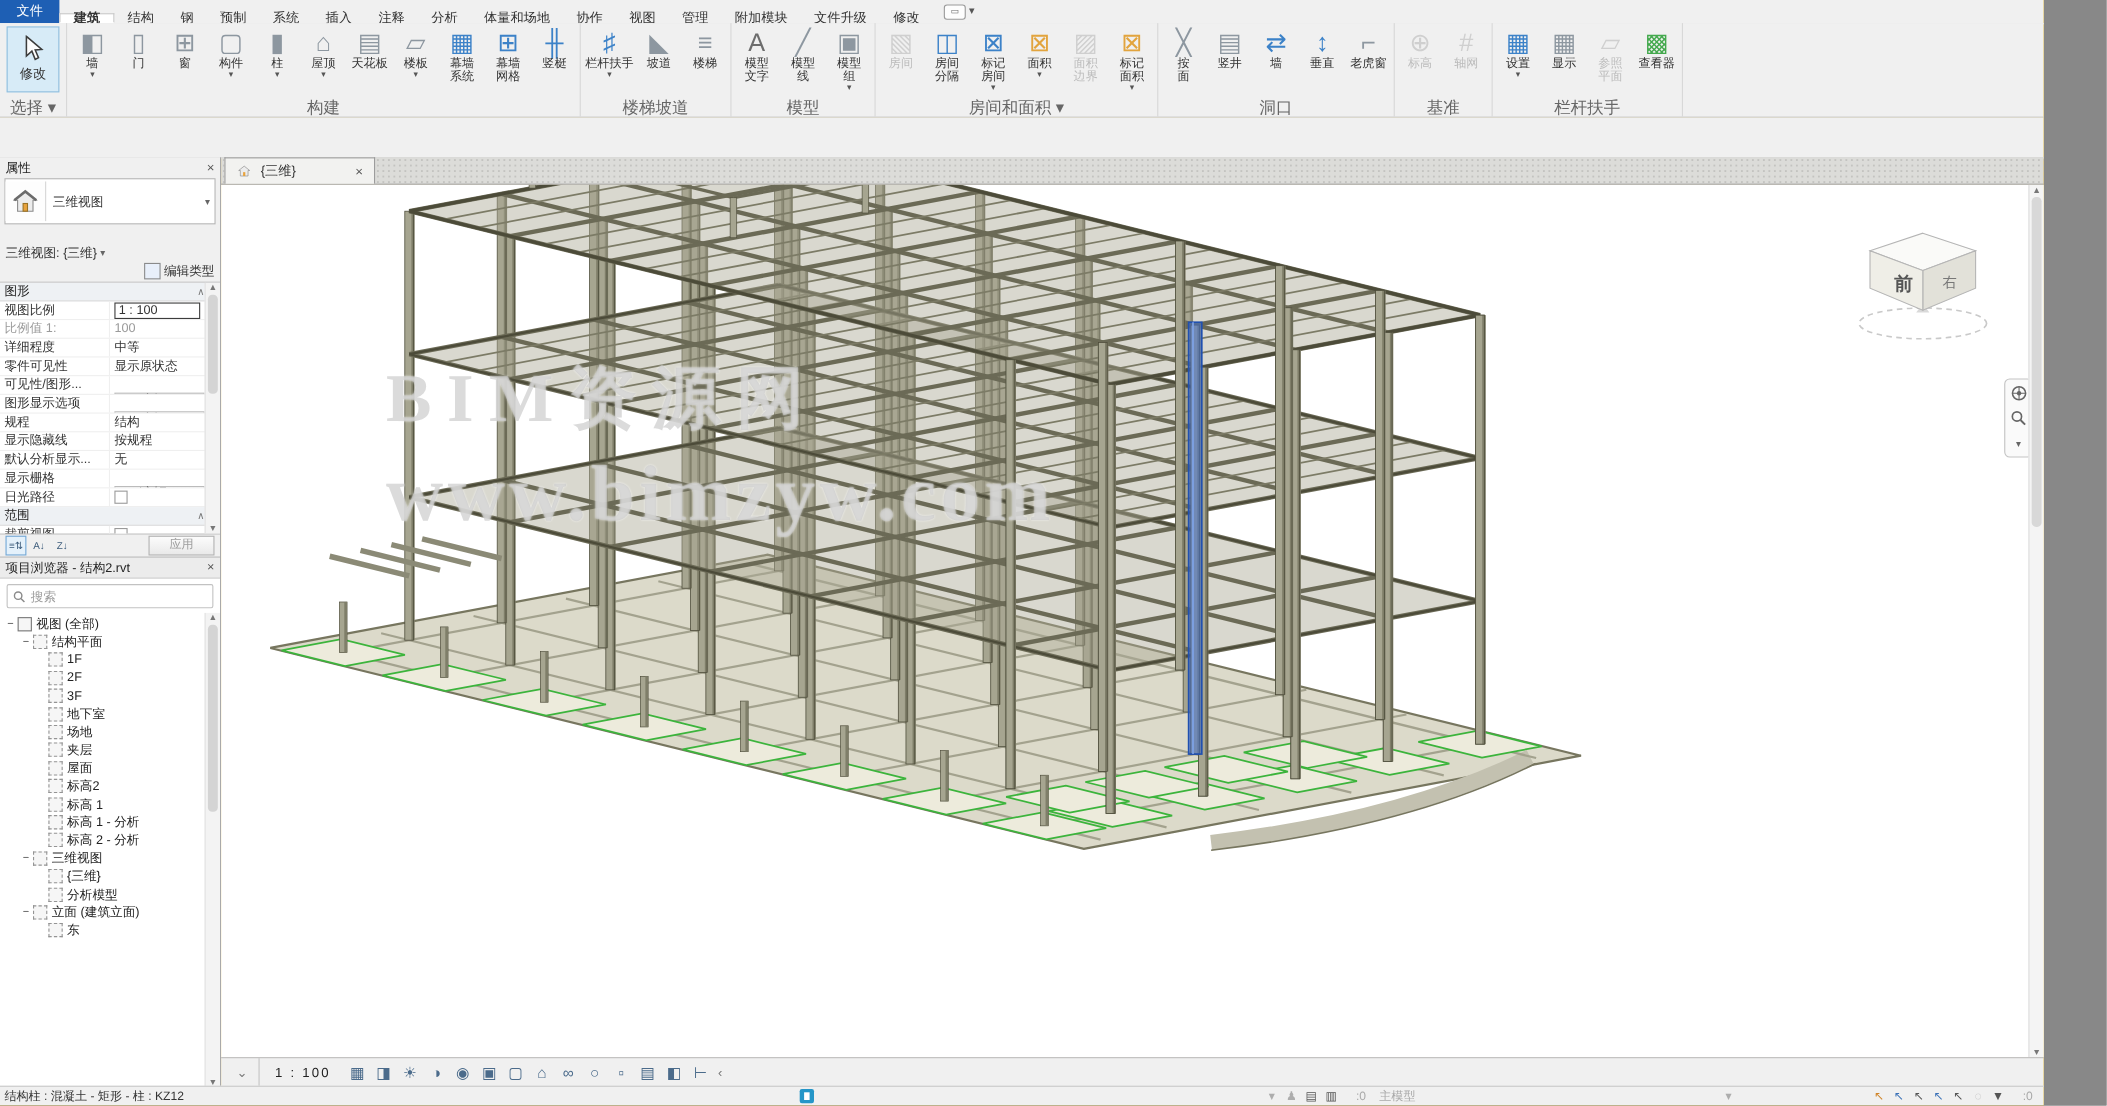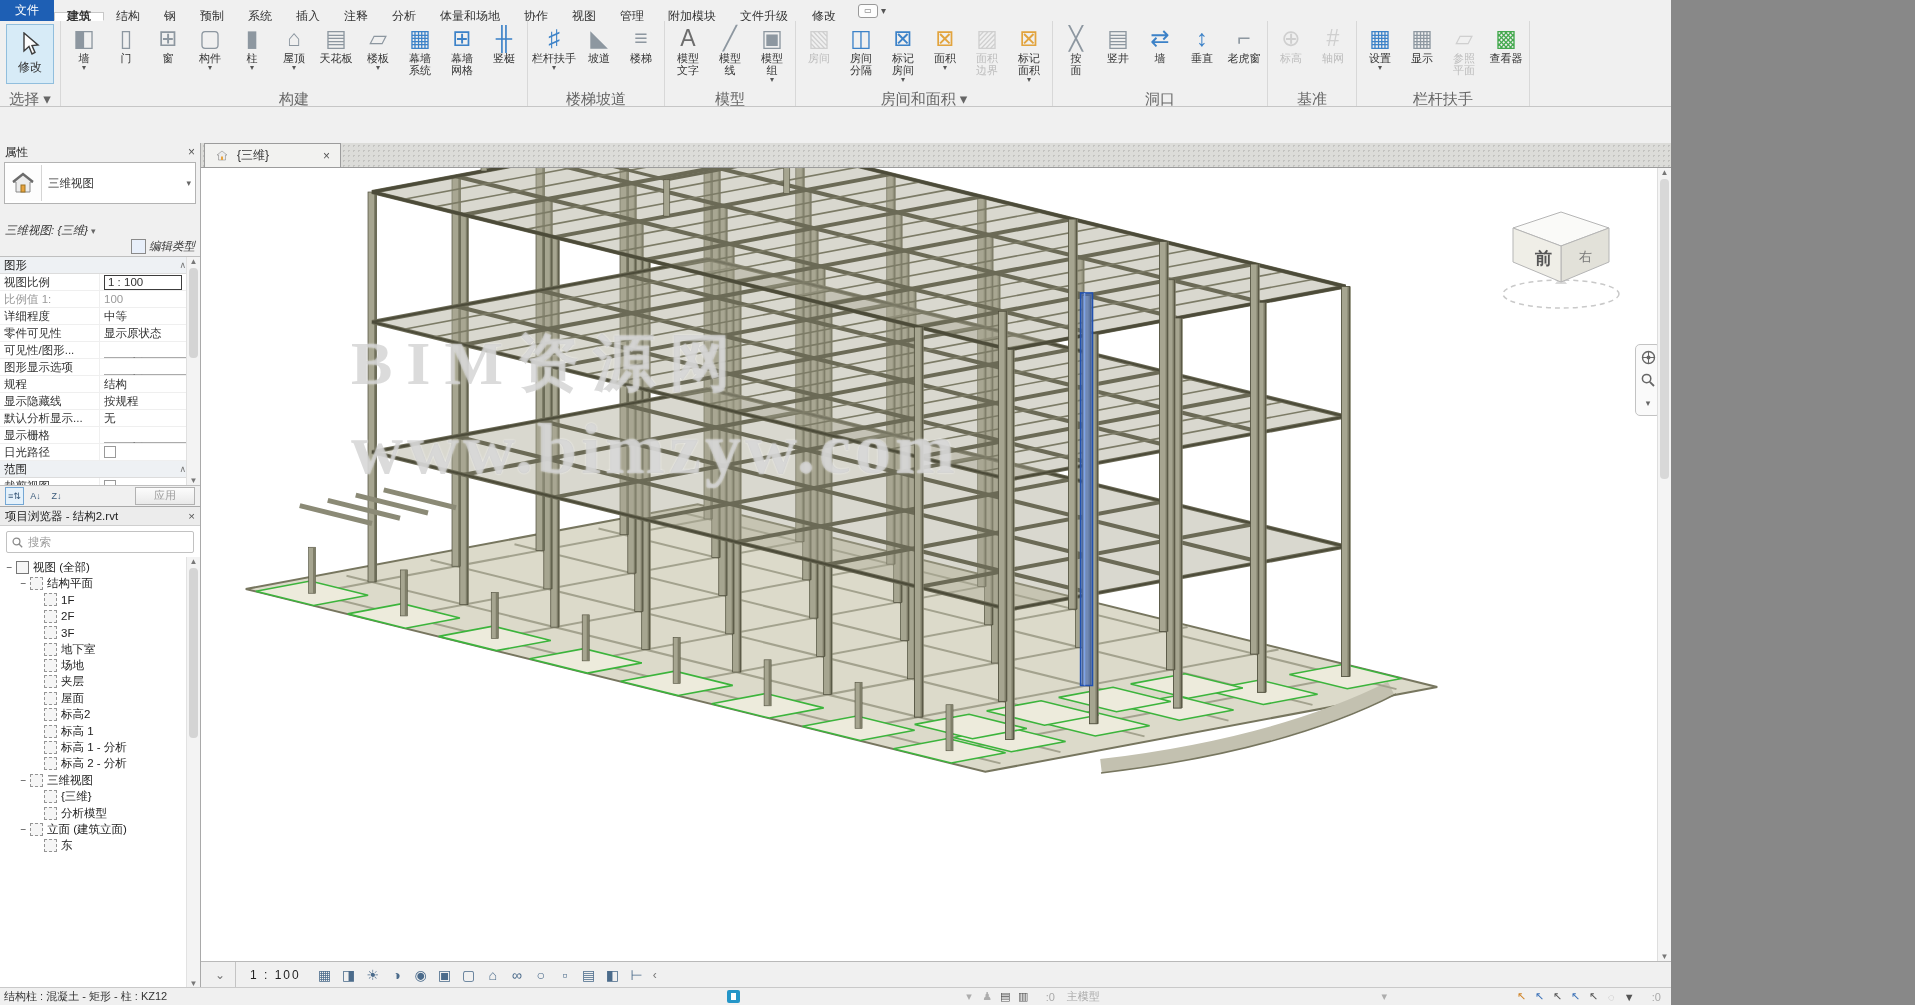--- a/index.html
+++ b/index.html
@@ -1,16 +1,16 @@
 <!DOCTYPE html>
 <html><head>
 <meta charset="utf-8">
 <style>
   html,body{margin:0;padding:0;background:#888;}
-  .app{position:relative;width:1671px;height:1005px;overflow:hidden;background:#eab308;
+  .app{position:relative;width:1858px;height:1005px;overflow:hidden;background:#eab308;
        font-family:"Liberation Sans","DejaVu Sans",sans-serif;font-size:12px;color:#333;}
 
   
   .tabs-row{position:absolute;left:0;top:0;right:0;height:21px;background:#f0f0f0;
             border-bottom:1px solid #dcdcdc;display:flex;align-items:stretch;}
   .file-tab{background:#1e5fb4;color:#fff;padding:0 15px;display:flex;align-items:center;cursor:default;}
   .rtab{padding:0 12px;display:flex;align-items:center;color:#333;cursor:default;margin-top:12px;}
   .rtab.active{background:#fff;border:1px solid #c8c8c8;border-bottom:1px solid #fff;font-weight:bold;}
   .qat-toggle{margin-left:10px;display:flex;align-items:center;gap:3px;color:#555;font-size:10px;}
   .qat-toggle .box{width:18px;height:12px;border:1px solid #999;border-radius:3px;background:#fdfdfd;
@@ -41,21 +41,21 @@
   
   .left-panel{position:absolute;left:0;top:143px;width:200px;bottom:17px;background:#f0f0f0;
               border-right:1px solid #a9a9a9;display:flex;flex-direction:column;font-size:11.5px;}
   .ptitle{height:18px;display:flex;align-items:center;padding:0 5px;color:#222;}
   .ptitle .x{margin-left:auto;color:#555;font-size:12px;cursor:default;}
   .type-selector{margin:1px 4px 2px 4px;background:#fff;border:1px solid #b3b3b3;height:40px;
                  display:flex;align-items:center;}
   .house-tile{width:36px;height:36px;border-right:1px solid #d5d5d5;margin-right:6px;
               display:flex;align-items:center;justify-content:center;background:#fdfdfd;}
   .type-selector .caret{margin-left:auto;margin-right:4px;color:#666;font-size:9px;}
-  .inst-row{display:flex;align-items:center;gap:3px;padding:1px 5px 2px 5px;font-style:italic;}
+  .inst-row{display:flex;align-items:center;gap:3px;padding:1px 5px 2px 5px;}
   .inst-row .caret{color:#666;font-size:9px;}
   .edit-type{margin-left:auto;display:flex;align-items:flex-end;gap:3px;color:#333;margin-top:32px;}
   .edit-type .ic{width:13px;height:13px;border:1px solid #8a8a8a;background:#e8effa;
                  display:inline-block;}
   .prop-grid{flex:0 0 auto;background:#fff;border-top:1px solid #bfbfbf;border-bottom:1px solid #bfbfbf;
              position:relative;height:228px;overflow:hidden;}
   .prow{display:flex;height:16px;line-height:16px;border-bottom:1px solid #efefef;}
   .prow .pl{width:95px;padding-left:4px;white-space:nowrap;overflow:hidden;}
   .prow .pv{flex:1;border-left:1px solid #efefef;padding:0 14px 0 4px;white-space:nowrap;overflow:hidden;}
   .prow.sec{background:#eef1f4;font-size:11.5px;color:#222;border-bottom:1px solid #dcdcdc;}

